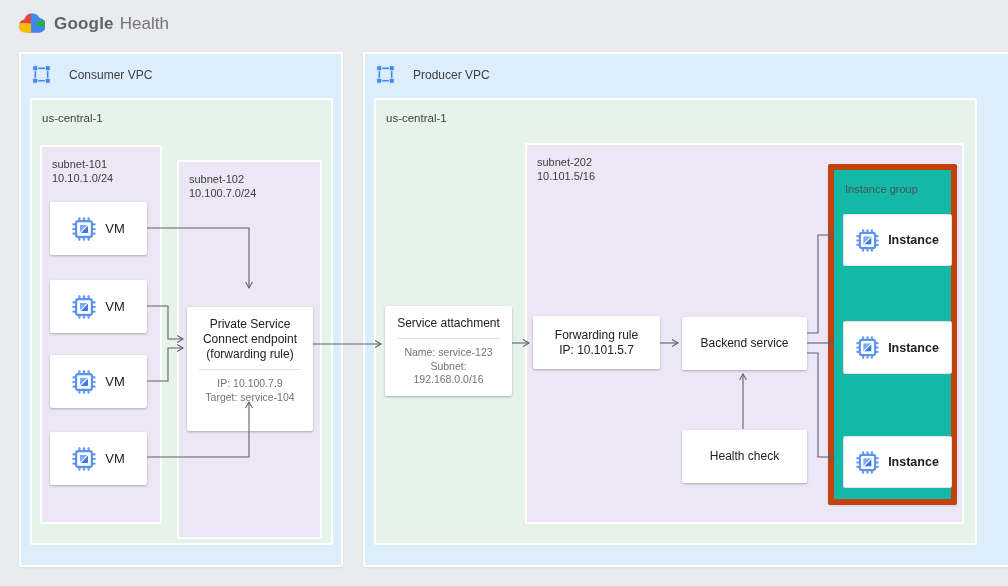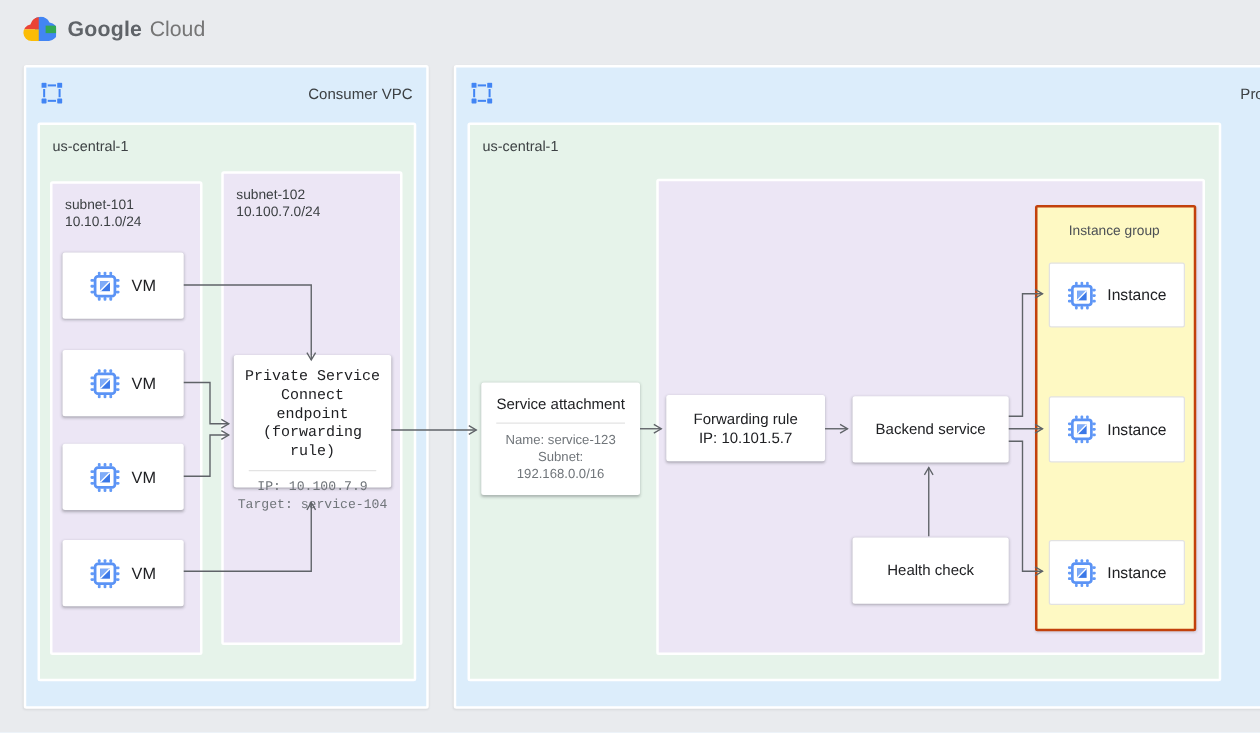--- a/index.html
+++ b/index.html
@@ -5,42 +5,42 @@
   html,body{margin:0;padding:0;}
   .page{position:relative;width:1008px;height:586px;background:#e9ebee;
         font-family:"Liberation Sans",sans-serif;overflow:hidden;}
   
   .logo{position:absolute;left:18px;top:13px;display:flex;align-items:center;gap:9px;}
   .logo-g{font-size:17px;color:#5f6368;font-weight:600;letter-spacing:.2px;text-align:center;}
   .logo-c{font-size:17px;color:#757575;font-weight:400;margin-left:-3px;}
   
   .vpc{position:absolute;background:#dcedfb;border:2px solid #ffffff;border-radius:2px;
        box-shadow:0 1px 2px rgba(0,0,0,.08);box-sizing:border-box;}
-  .vpc-head{display:flex;align-items:center;gap:18px;padding:11px 11px;justify-content:space-between;}
+  .vpc-head{display:flex;align-items:center;gap:18px;padding:11px 11px;}
   .vpc-label{font-size:12px;color:#3c4043;}
   .region{position:absolute;background:#e6f3ea;border:2px solid #ffffff;border-radius:2px;box-sizing:border-box;}
   .region-label{padding:12px 10px;font-size:11.5px;color:#3c4043;}
   .subnet{position:absolute;background:#ece6f5;border:2px solid #ffffff;border-radius:2px;box-sizing:border-box;}
   .subnet-label{padding:10px 10px 0 10px;font-size:11px;line-height:14px;color:#3c4043;}
   
   .node{position:absolute;background:#ffffff;border-radius:2px;box-sizing:border-box;
         box-shadow:0 1px 2px rgba(60,64,67,.25),0 1px 3px rgba(60,64,67,.12);}
   .chip-node{display:flex;align-items:center;justify-content:center;gap:9px;}
   .chip-label{font-size:13px;color:#202124;}
   .node-title{font-size:12px;line-height:15px;color:#202124;text-align:center;}
   .node-sub{font-size:10.5px;line-height:13.5px;color:#70757a;text-align:center;}
   .divider{height:1px;background:#e3e3e3;margin:7px 12px;}
   .center-node{display:flex;flex-direction:column;align-items:center;justify-content:center;}
   .pad-node{padding-top:10px;}
   
-  .igroup{position:absolute;background:#fef9c3;border:2px solid #c2410c;border-radius:2px;
-          box-sizing:border-box;box-shadow:0 1px 2px rgba(0,0,0,.10);padding-left:14px;}
+  .igroup{position:absolute;background:#14b8a6;border:6px solid #c2410c;border-radius:2px;
+          box-sizing:border-box;box-shadow:0 1px 2px rgba(0,0,0,.10);}
   .igroup-label{padding:13px 11px;font-size:11px;color:#4d5156;}
   .instance{position:absolute;background:#ffffff;border:1px solid #e2e2e2;border-radius:2px;
-            box-sizing:border-box;display:flex;align-items:center;justify-content:center;gap:9px;}
+            box-sizing:border-box;display:flex;align-items:center;justify-content:center;gap:9px;font-weight:bold;}
   .instance .chip-label{font-size:12.5px;}
   
   .arrows{position:absolute;left:0;top:0;z-index:6;pointer-events:none;}
 </style>
 </head>
 <body>
 
 <div class="page">
 
   <div class="logo">
@@ -53,21 +53,21 @@
           </defs>
         <g clip-path="url(#cloudclip)">
           <rect x="10" y="0" width="17" height="21" fill="#4285f4"></rect>
           <rect x="0" y="0" width="13" height="10.5" fill="#ea4335"></rect>
           <rect x="0" y="10.5" width="13" height="10.5" fill="#fbbc05"></rect>
           <rect x="18.5" y="7.5" width="8.5" height="6" fill="#34a853"></rect>
         </g>
       </svg>
     </span>
     <span class="logo-g">Google</span>
-    <span class="logo-c">Cloud</span>
+    <span class="logo-c">Health</span>
   </div>
 
   <div class="vpc" style="left:19px;top:52px;width:324px;height:515px;">
     <div class="vpc-head">
       <span style="display:inline-flex;">
         <svg width="19" height="19" viewBox="0 0 20 20">
           <rect x="3.5" y="3.5" width="13" height="13" fill="none" stroke="#4285f4" stroke-width="1.7"></rect>
           <rect x="0.8" y="0.8" width="5.2" height="5.2" rx="1" fill="#4285f4" stroke="#dcedfb" stroke-width="1"></rect>
           <rect x="14" y="0.8" width="5.2" height="5.2" rx="1" fill="#4285f4" stroke="#dcedfb" stroke-width="1"></rect>
           <rect x="0.8" y="14" width="5.2" height="5.2" rx="1" fill="#4285f4" stroke="#dcedfb" stroke-width="1"></rect>
@@ -180,26 +180,26 @@
                 <rect x="4.4" y="4.4" width="17.2" height="17.2" rx="2.5" fill="#ffffff" stroke="#5b93f5" stroke-width="2.4"></rect>
                 <rect x="8.7" y="8.7" width="8.6" height="8.6" fill="#3b78e7"></rect>
                 <path d="M8.7,8.7 h8.6 L8.7,17.3 Z" fill="#7facf8"></path>
                 <path d="M17.1,8.9 L8.9,17.1" stroke="#ffffff" stroke-width="1.2"></path>
               </svg>
           </span>
           <span class="chip-label">VM</span>
         </div>
       </div>
 
-      <div class="subnet" style="left:145px;top:37px;width:145px;height:379px;">
+      <div class="subnet" style="left:145px;top:60px;width:145px;height:379px;">
         <div class="subnet-label">
           <div>subnet-102</div>
           <div>10.100.7.0/24</div>
         </div>
-        <div class="node pad-node" style="left:8px;top:145px;width:126px;height:106px;font-family:Liberation Mono, monospace;">
+        <div class="node pad-node" style="left:8px;top:145px;width:126px;height:124px;">
           <div class="node-title" style="padding:0 8px;">Private Service Connect endpoint (forwarding rule)</div>
           <div class="divider"></div>
           <div class="node-sub">IP: 10.100.7.9</div>
           <div class="node-sub">Target: service-104</div>
         </div>
       </div>
     </div>
   </div>
 
   <div class="vpc" style="left:363px;top:52px;width:719px;height:515px;">
@@ -221,20 +221,24 @@
 
       <div class="node pad-node" style="left:9px;top:206px;width:127px;height:90px;">
         <div class="node-title">Service attachment</div>
         <div class="divider"></div>
         <div class="node-sub">Name: service-123</div>
         <div class="node-sub">Subnet:</div>
         <div class="node-sub">192.168.0.0/16</div>
       </div>
 
       <div class="subnet" style="left:149px;top:43px;width:439px;height:381px;">
+        <div class="subnet-label">
+          <div>subnet-202</div>
+          <div>10.101.5/16</div>
+        </div>
 
         <div class="node center-node" style="left:6px;top:171px;width:127px;height:53px;">
           <div class="node-title">Forwarding rule</div>
           <div class="node-title">IP: 10.101.5.7</div>
         </div>
 
         <div class="node center-node" style="left:155px;top:285px;width:125px;height:53px;">
           <div class="node-title">Health check</div>
         </div>
 

